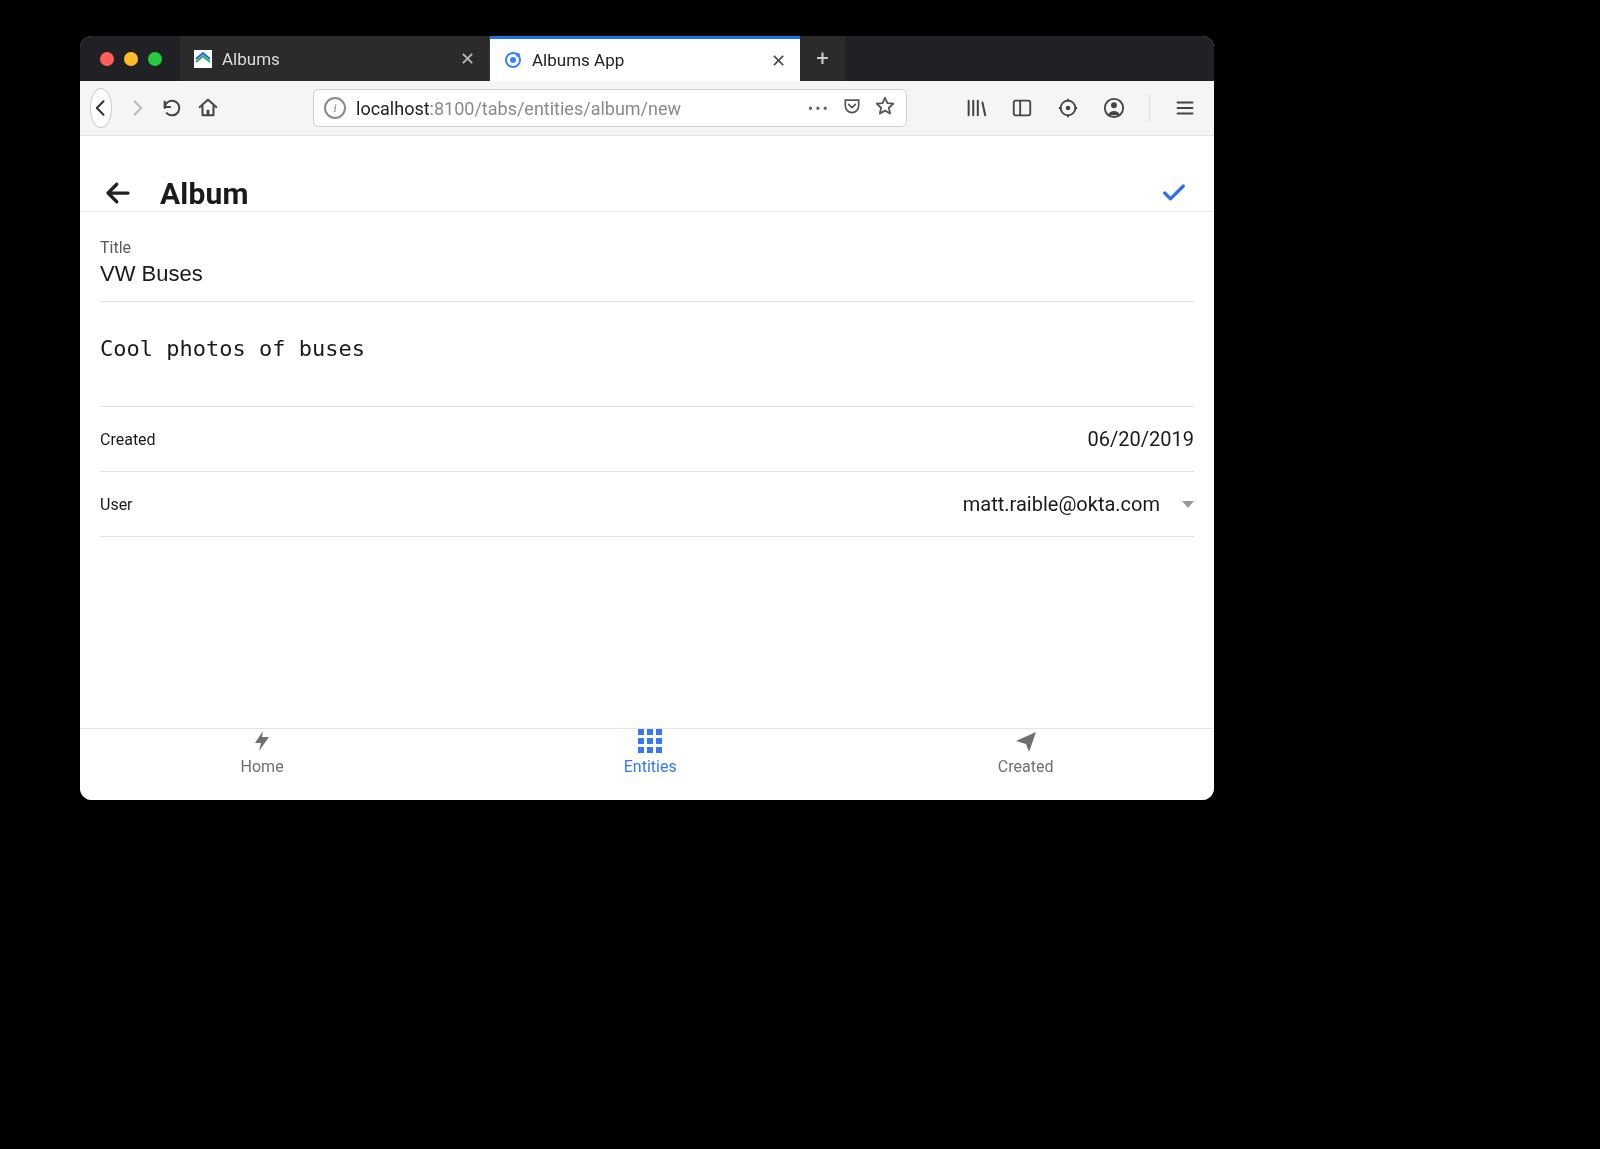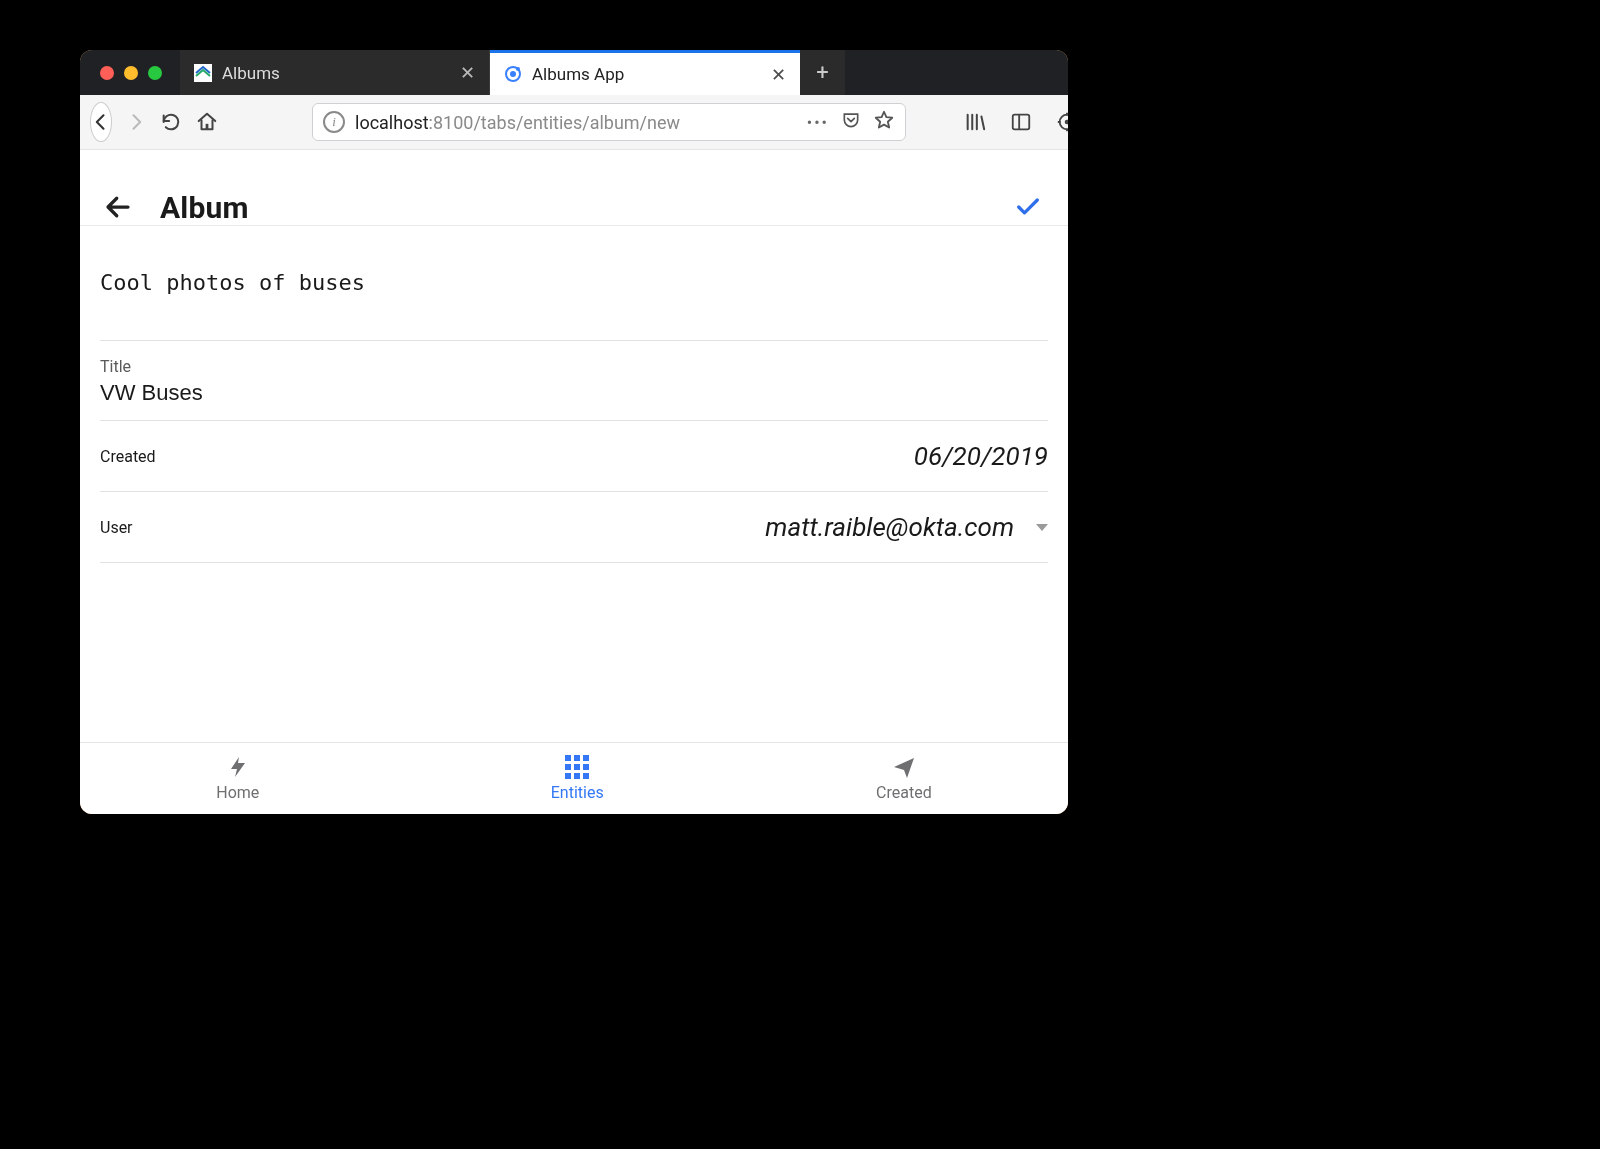--- a/index.html
+++ b/index.html
@@ -7,22 +7,22 @@
   body {
     background: #000;
     font-family: -apple-system, BlinkMacSystemFont, "Segoe UI", Roboto, Helvetica, Arial, sans-serif;
     display: flex;
     align-items: center;
     justify-content: center;
   }
   .stage { width: 1600px; height: 1149px; background:#000; position:relative; }
   .window {
     position:absolute;
-    left:80px; top:50px;
-    width:988px; height:764px;
+    left:80px; top:36px;
+    width:1134px; height:764px;
     background:#fdba74;
     border-radius:12px;
     overflow:hidden;
     box-shadow:0 30px 60px rgba(0,0,0,.6);
     display:flex;
     flex-direction:column;
   }
 
   
   .titlebar {
@@ -138,32 +138,31 @@
     border:none; outline:none; width:100%; resize:none;
     font-size:22px; color:#1a1a1a; background:transparent;
     min-height:70px; padding-top:18px;
   }
   .row {
     display:flex; align-items:center; justify-content:space-between;
     border-bottom:1px solid #e2e2e4;
     padding:20px 0 20px 0;
   }
   .row .row-label { font-size:16px; color:#1a1a1a; }
-  .row .row-value { font-size:26px; color:#1a1a1a;font-style:italic; }
+  .row .row-value { font-size:20px; color:#1a1a1a; }
   .row.select .row-value { display:flex; align-items:center; gap:22px; }
   .caret { width:0; height:0; border-left:6px solid transparent; border-right:6px solid transparent; border-top:7px solid #9a9a9a; }
 
   
   .tabbar {
     height:72px;
     border-top:1px solid #e5e5e7;
     background:#fff;
     display:flex;
     justify-content:space-around;
-    align-items:center;
   }
   .tabbtn {
     display:flex; flex-direction:column; align-items:center; gap:4px;
     color:#6f6f72; font-size:16px; cursor:pointer;
   }
   .tabbtn.active { color:#3478f6;margin-left:19px; }
   .tabbtn svg { width:24px; height:24px; }
 
   .grid-icon { display:grid; grid-template-columns:repeat(3,6px); grid-template-rows:repeat(3,6px); gap:3px; }
   .grid-icon span { background:#3478f6; width:6px; height:6px; }
@@ -301,27 +300,27 @@
       <div class="confirm">
         <svg viewBox="0 0 24 24">
             <path d="M4 12l5 5L20 6" stroke="#2f6feb" stroke-width="2.8" fill="none" stroke-linecap="round" stroke-linejoin="round"></path>
           </svg>
       </div>
     </div>
 
     <div class="content">
       <div class="form">
 
-        <div class="field">
-          <textarea class="ta" style="">Cool photos of buses</textarea>
-        </div>
-
         <div class="field stacked">
           <div class="small-label">Title</div>
           <input class="value-input" value="VW Buses" style="">
+        </div>
+
+        <div class="field">
+          <textarea class="ta" style="">Cool photos of buses</textarea>
         </div>
 
         <div class="row">
           <div class="row-label">Created</div>
           <div class="row-value">06/20/2019</div>
         </div>
 
         <div class="row select">
           <div class="row-label">User</div>
           <div class="row-value">

